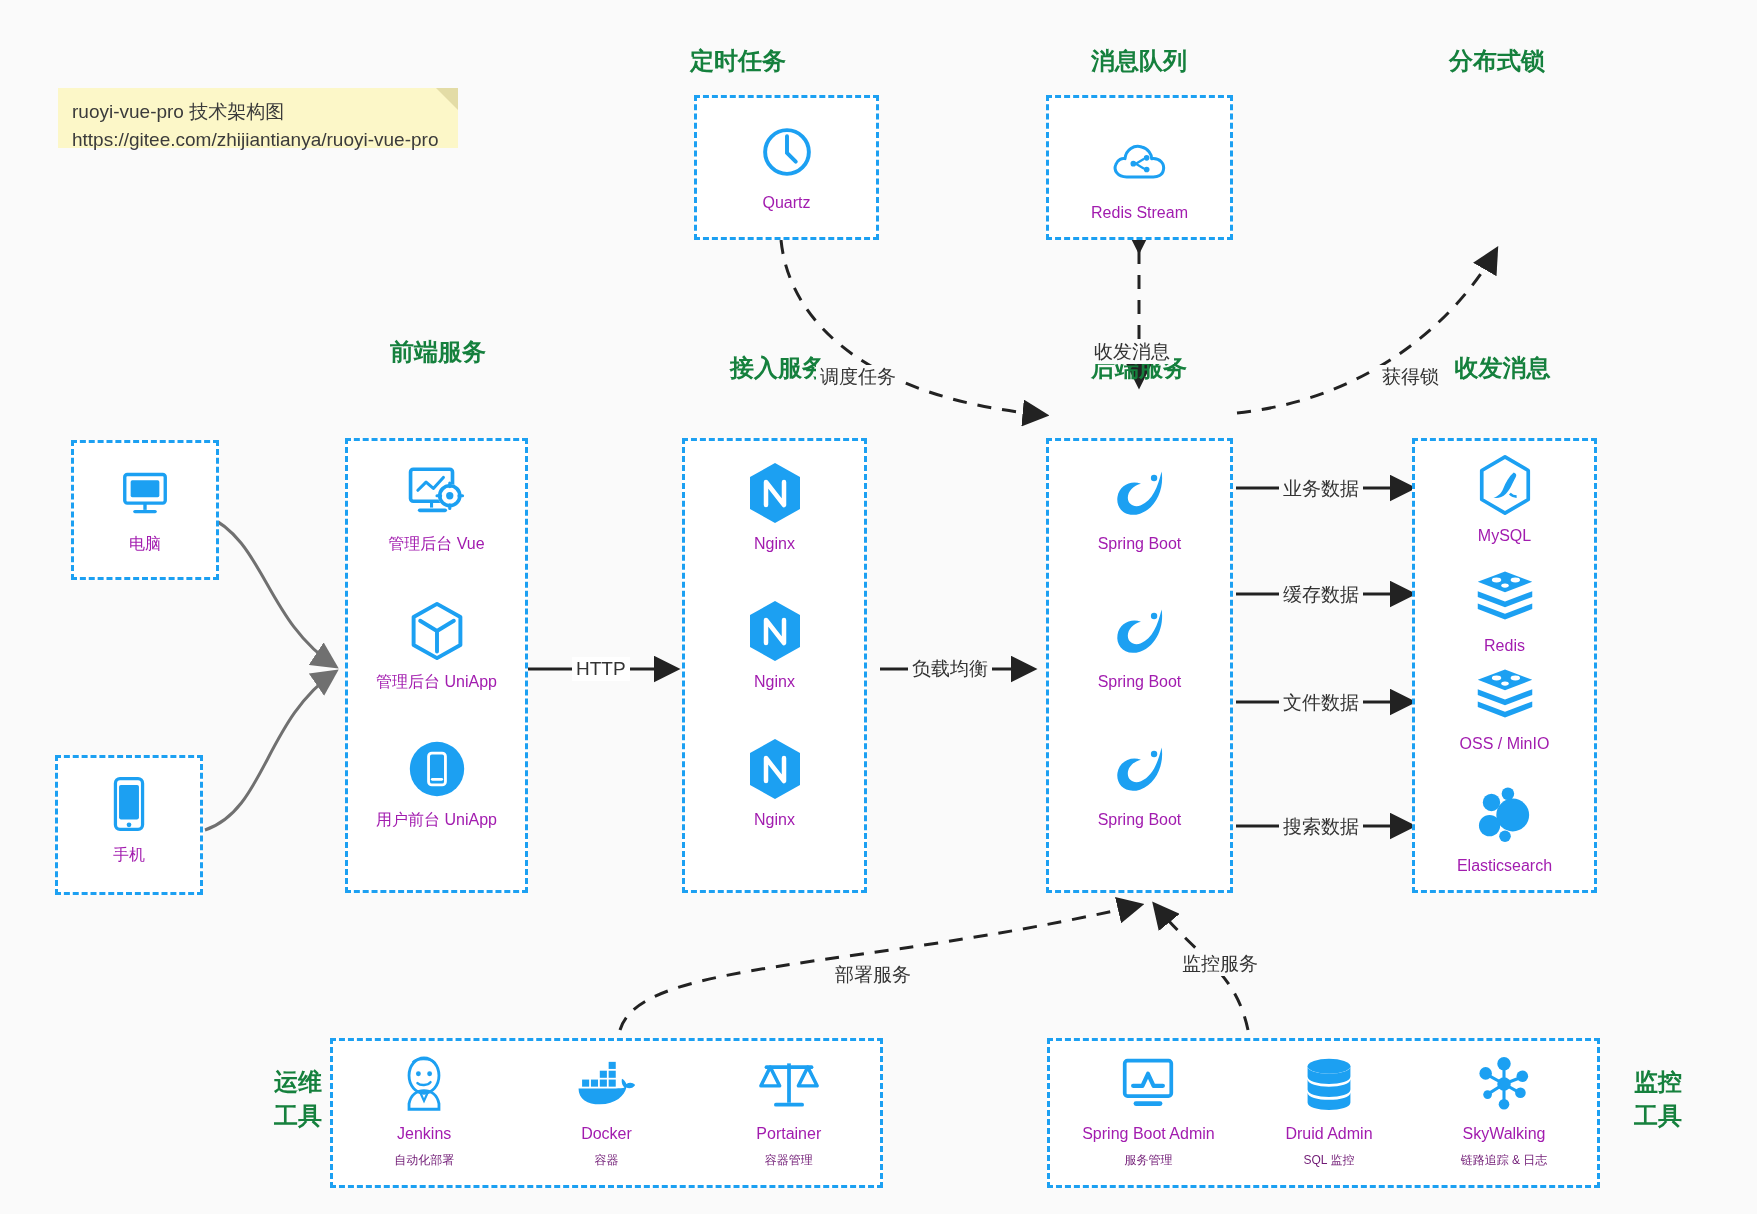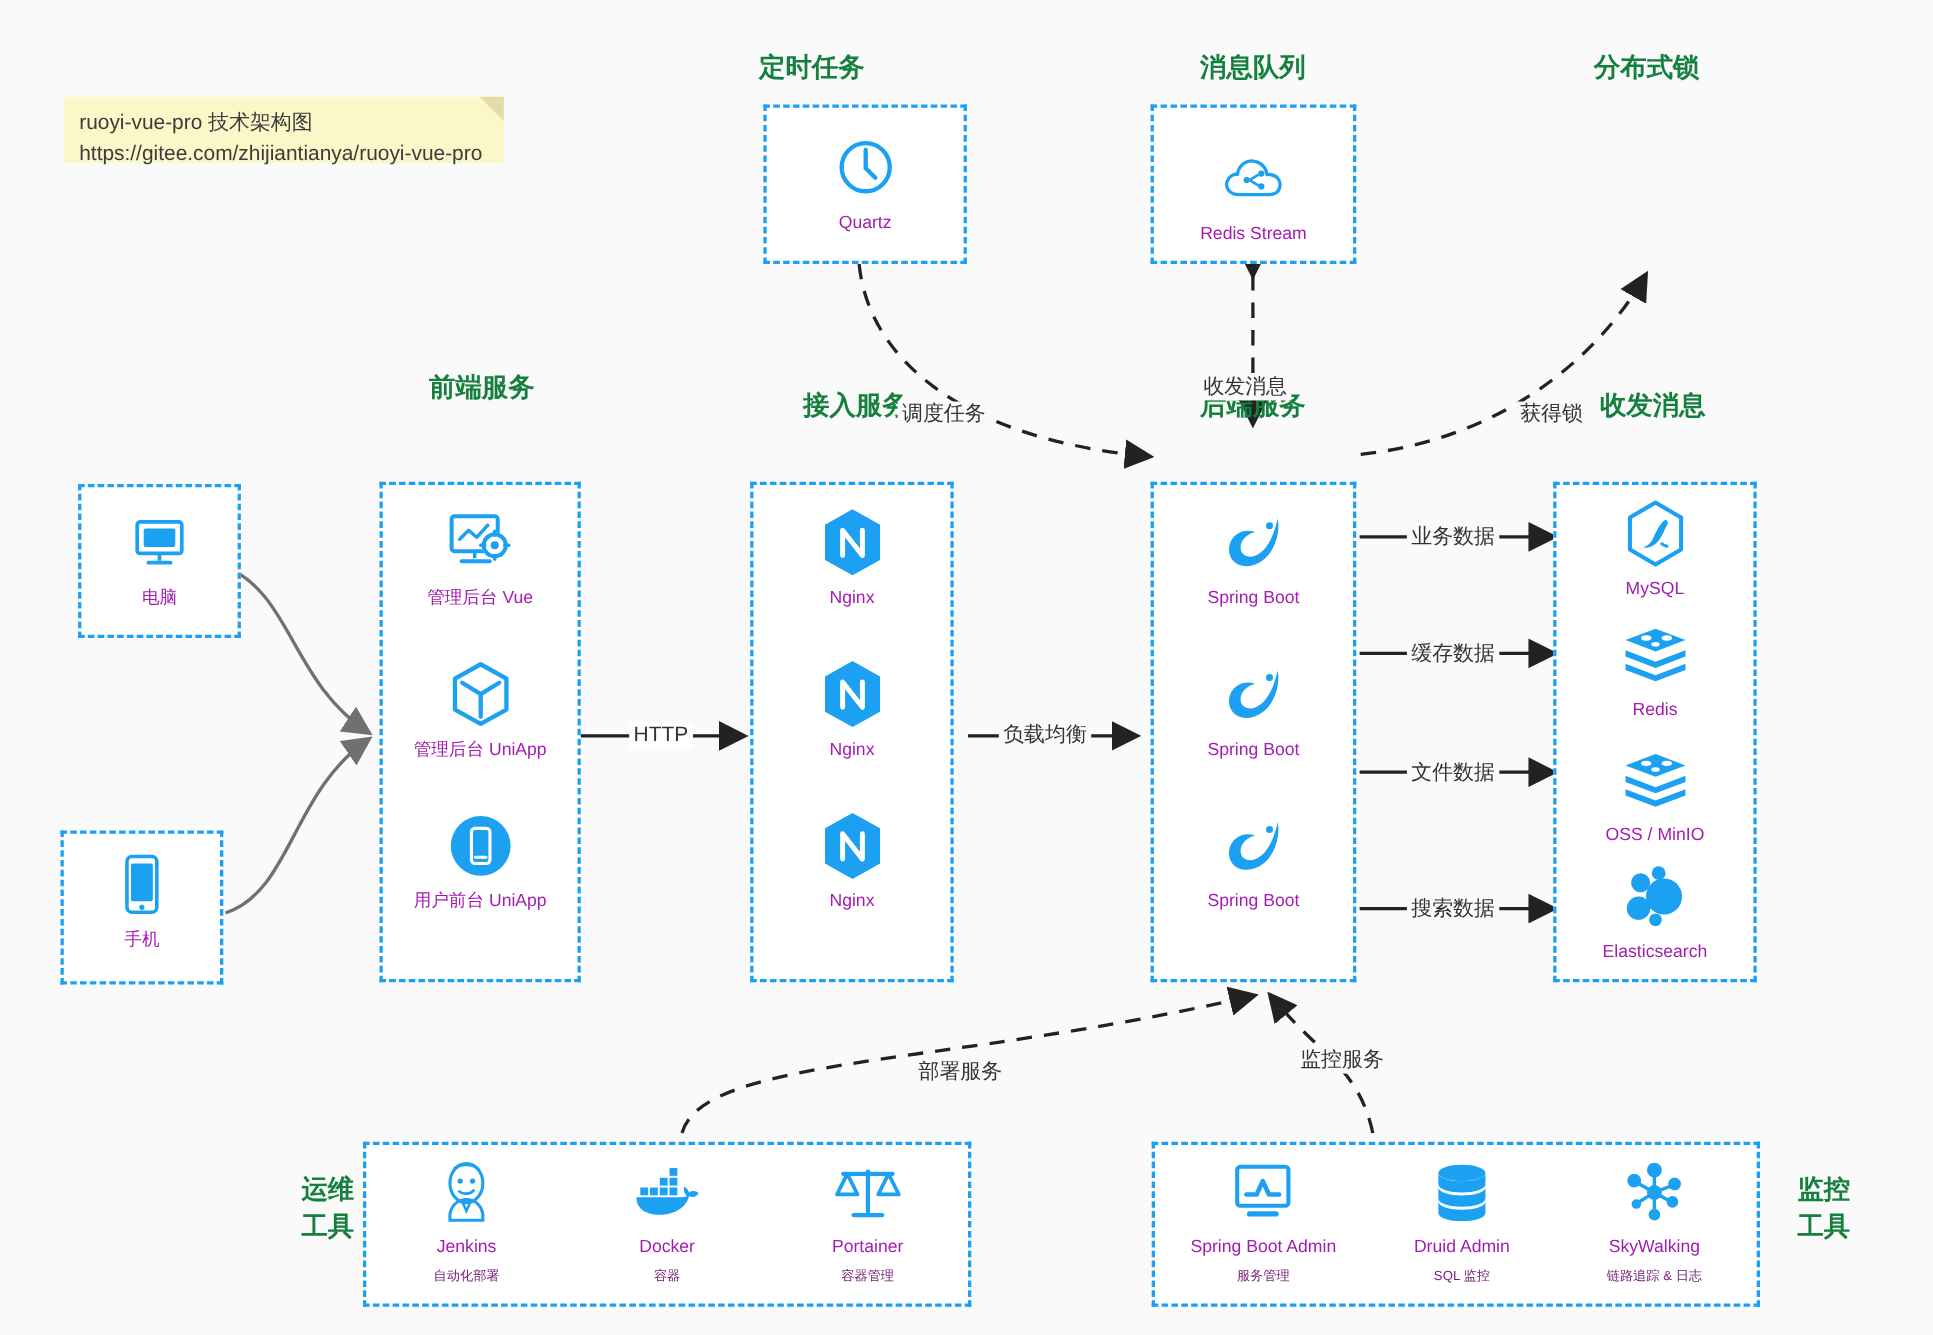--- a/index.html
+++ b/index.html
@@ -270,21 +270,21 @@
           <path d="M4 38 L33 49 L62 38 L62 44 L33 55 L4 44 Z" fill="#1ca0f2"></path>
           <g fill="#fff">
               <ellipse cx="24" cy="13" rx="5" ry="2.6"></ellipse>
               <ellipse cx="44" cy="13" rx="5" ry="2.6"></ellipse>
           <ellipse cx="33" cy="19" rx="4" ry="2.2"></ellipse>
             </g>
         </svg>
       </div>
       <div class="lbl">Redis</div>
     </div>
-    <div class="node" style="top:236px;">
+    <div class="node" style="top:220px;">
       <div class="ico">
         <svg width="62" height="56" viewBox="0 0 66 58">
           <path d="M33 4 L62 15 L33 26 L4 15 Z" fill="#1ca0f2"></path>
           <path d="M4 25 L33 36 L62 25 L62 31 L33 42 L4 31 Z" fill="#1ca0f2"></path>
           <path d="M4 38 L33 49 L62 38 L62 44 L33 55 L4 44 Z" fill="#1ca0f2"></path>
           <g fill="#fff">
               <ellipse cx="24" cy="13" rx="5" ry="2.6"></ellipse>
               <ellipse cx="44" cy="13" rx="5" ry="2.6"></ellipse>
           <ellipse cx="33" cy="19" rx="4" ry="2.2"></ellipse>
             </g>

